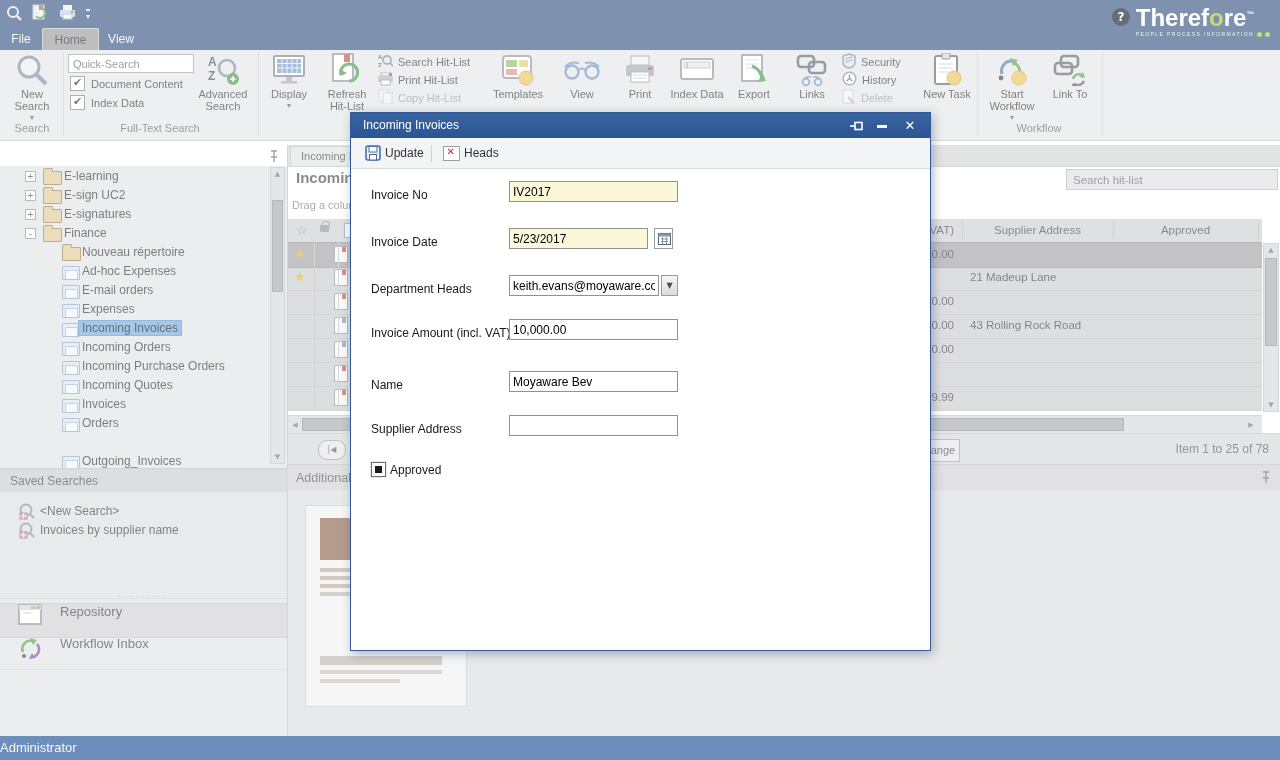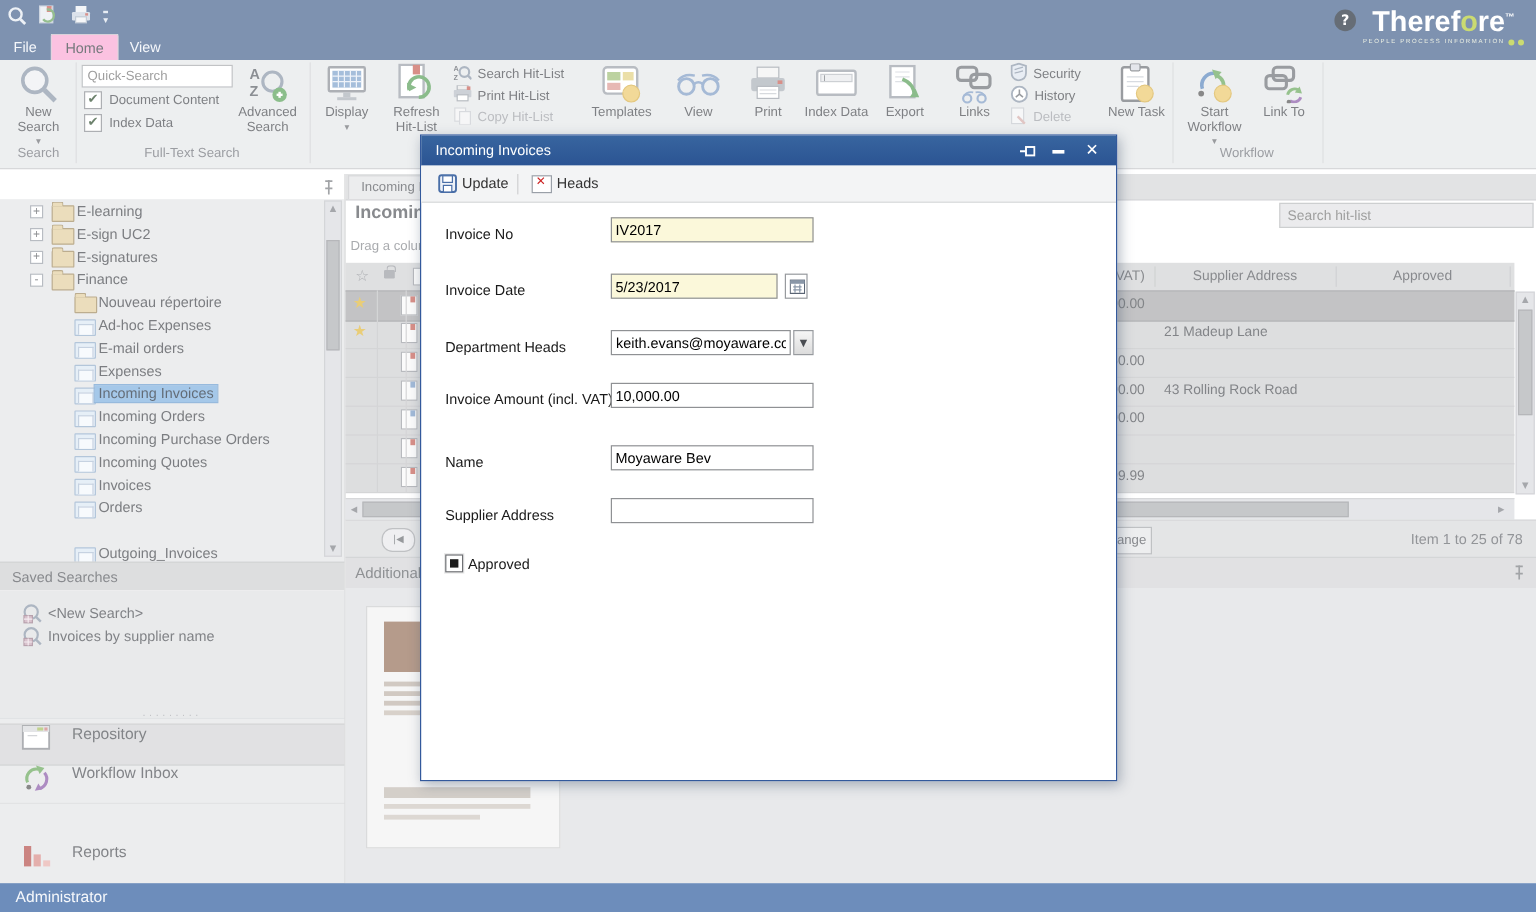--- a/index.html
+++ b/index.html
@@ -6,34 +6,34 @@
   .stage{position:relative;width:1280px;height:760px;overflow:hidden;
          font-family:"Liberation Sans",sans-serif;background:#fff;-webkit-font-smoothing:antialiased}
   .abs{position:absolute}
   .uni{font-family:"DejaVu Sans",sans-serif}
   
   .bg{position:absolute;inset:0;z-index:1}
   .wash{position:absolute;inset:0;background:rgba(255,255,255,0.30);z-index:5;pointer-events:none}
   .titleband{position:absolute;left:0;top:0;width:1280px;height:50px;background:#47648F}
   .qat{position:absolute;left:6px;top:4px;display:flex;gap:10px;align-items:center}
   .tab{position:absolute;top:28px;height:22px;line-height:22px;font-size:12px;color:#f2f5fa;text-align:center}
-  .tab-active{background:#f9a8d4;color:#3c4046;border:1px solid #c9cbce;border-bottom:none;border-radius:2px 2px 0 0}
+  .tab-active{background:#a3a3a3;color:#3c4046;border:1px solid #c9cbce;border-bottom:none;border-radius:2px 2px 0 0}
   .ribbon{position:absolute;left:0;top:50px;width:1280px;height:90px;background:#E6E8EA;border-bottom:1px solid #c6c8ca}
   .bigbtn{position:absolute;top:2px;text-align:center;font-size:11px;line-height:12px;color:#474a4f}
   .bigbtn .ic{height:36px;display:flex;align-items:center;justify-content:center}
   .smbtn{position:absolute;height:17px;display:flex;align-items:center;gap:5px;font-size:11px;color:#474a4f;white-space:nowrap}
   .smbtn.dis{color:#9ea1a6}
   .vsep{position:absolute;top:2px;height:84px;width:1px;background:#d0d2d4}
   .grplabel{position:absolute;top:72px;font-size:11px;color:#70737a;text-align:center}
   .cb{position:absolute;display:flex;gap:6px;align-items:center;font-size:11px;color:#474a4f}
   .cbbox{width:13px;height:13px;background:#fff;border:1px solid #8a8d92;font-size:11px;line-height:12px;text-align:center;color:#2e4d2e}
   .qsearch{position:absolute;left:68px;top:4px;width:116px;height:15px;border:1px solid #a6a9ad;background:#fff;font-size:11px;color:#6d7075;padding:1px 4px;font-family:"Liberation Sans",sans-serif}
   .caret{font-size:8px;color:#6d7075}
   
-  .logo{position:absolute;right:10px;top:2px;text-align:center;color:#fff}
+  .logo{position:absolute;right:10px;top:2px;text-align:left;color:#fff}
   .logo .word{font-size:24px;font-weight:bold;letter-spacing:0px;line-height:26px}
   .logo .greeno{color:#b5cc34}
   .logo .tm{font-size:8px;vertical-align:super}
   .tagline{font-size:5px;letter-spacing:1.4px;color:#e8edda;display:flex;align-items:center;justify-content:flex-end;gap:3px}
   .gdot{width:5px;height:5px;border-radius:50%;background:#b5cc34;display:inline-block}
   .helpc{position:absolute;left:1112px;top:8px;width:18px;height:18px;border-radius:50%;background:#252f3b;color:#fff;
          font-size:12px;font-weight:bold;text-align:center;line-height:18px}
   
   .navhdr{position:absolute;left:0;top:145px;width:287px;height:21px;background:#d6d7d9;border-bottom:1px solid #c4c6c8;
           font-size:12px;color:#5a5d62;line-height:21px;padding-left:10px;box-sizing:border-box}
@@ -53,21 +53,21 @@
   .ssshdr{position:absolute;left:0;top:468px;width:287px;height:24px;background:#cfd0d2;border-top:1px solid #bfc1c3;
           font-size:12px;color:#55585d;line-height:24px;padding-left:10px;box-sizing:border-box}
   .sssarea{position:absolute;left:0;top:492px;width:287px;height:106px;background:#e0e1e3}
   .sssitem{position:absolute;left:0;width:287px;height:19px;font-size:12px;color:#4a4d52}
   .railarea{position:absolute;left:0;top:598px;width:287px;height:138px;background:#e4e5e7;border-top:1px solid #d2d4d6}
   .rail{position:absolute;left:0;width:287px;height:33px;display:flex;align-items:flex-start;font-size:13px;color:#4d5055;border-bottom:1px solid #d6d7d9}
   .rail .ric{width:60px;display:flex;justify-content:center}
   .rail.sel{background:#d4d5d7;border-top:1px solid #c2c4c6;border-bottom:1px solid #c2c4c6}
   .dots{position:absolute;left:0;top:589px;width:287px;text-align:center;font-size:9px;letter-spacing:3px;color:#a8aaae}
   .statusbar{position:absolute;left:0;top:736px;width:1280px;height:24px;background:#2E5C9E;color:#f2f5fa;
-             font-size:13px;line-height:24px;padding-left:13px;box-sizing:border-box}
+             font-size:13px;line-height:24px;box-sizing:border-box}
   .navdivider{position:absolute;left:287px;top:145px;width:1px;height:591px;background:#c2c4c6}
   
   .hl-tabstrip{position:absolute;left:288px;top:145px;width:992px;height:21px;background:#d6d7d9;border-bottom:1px solid #c6c8ca}
   .hl-tab{position:absolute;left:2px;top:1px;width:74px;height:20px;background:#e4e5e7;border:1px solid #c6c8ca;border-bottom:none;
           font-size:11px;color:#55585d;line-height:19px;padding-left:10px;box-sizing:border-box;white-space:nowrap;overflow:hidden}
   .hl-title{position:absolute;left:296px;top:169px;font-size:15px;font-weight:bold;color:#55585d;white-space:nowrap}
   .hl-drag{position:absolute;left:292px;top:199px;font-size:11px;color:#84878c;white-space:nowrap}
   .hl-search{position:absolute;left:1066px;top:169px;width:198px;height:17px;background:#e2e3e5;border:1px solid #b8babc;
              font-size:11.5px;color:#8e9196;padding:1px 6px;font-family:"Liberation Sans",sans-serif}
   .hl-hdr{position:absolute;left:288px;top:219px;width:974px;height:23px;background:#d2d3d5;border-bottom:1px solid #bcbec0;font-size:11.5px;color:#55585d}
@@ -493,30 +493,20 @@
             <svg width="24" height="24">
               <path d="M5 16 a8 8 0 0 1 9 -11" fill="none" stroke="#69a85c" stroke-width="2.6"></path>
               <path d="M12 2 l7 2 l-4 5 z" fill="#69a85c"></path>
               <path d="M19 8 a8 8 0 0 1 -4 13" fill="none" stroke="#8a5ba8" stroke-width="2.6"></path>
               <path d="M17 22 l-6 1 l3 -6 z" fill="#8a5ba8"></path>
               <circle cx="6" cy="20" r="2" fill="#555"></circle>
             </svg>
           </span>
         <span>Workflow Inbox</span>
       </div>
-      <div class="rail" style="top:103px;border-bottom:none">
-        <span class="ric">
-            <svg width="24" height="22">
-              <rect x="2" y="3" width="6" height="17" fill="#b5504b"></rect>
-              <rect x="10" y="10" width="6" height="10" fill="#d98d89"></rect>
-              <rect x="18" y="15" width="6" height="5" fill="#e8b0ac"></rect>
-            </svg>
-          </span>
-        <span>Reports</span>
-      </div>
     </div>
     <div class="navdivider"></div>
 
     <div class="hl-tabstrip">
       <div class="hl-tab">Incoming Invoices</div>
     </div>
     <div class="hl-title">Incoming Invoices</div>
     <div class="hl-drag">Drag a column header here to group by that column</div>
     <input class="hl-search" placeholder="Search hit-list" style="">
 

